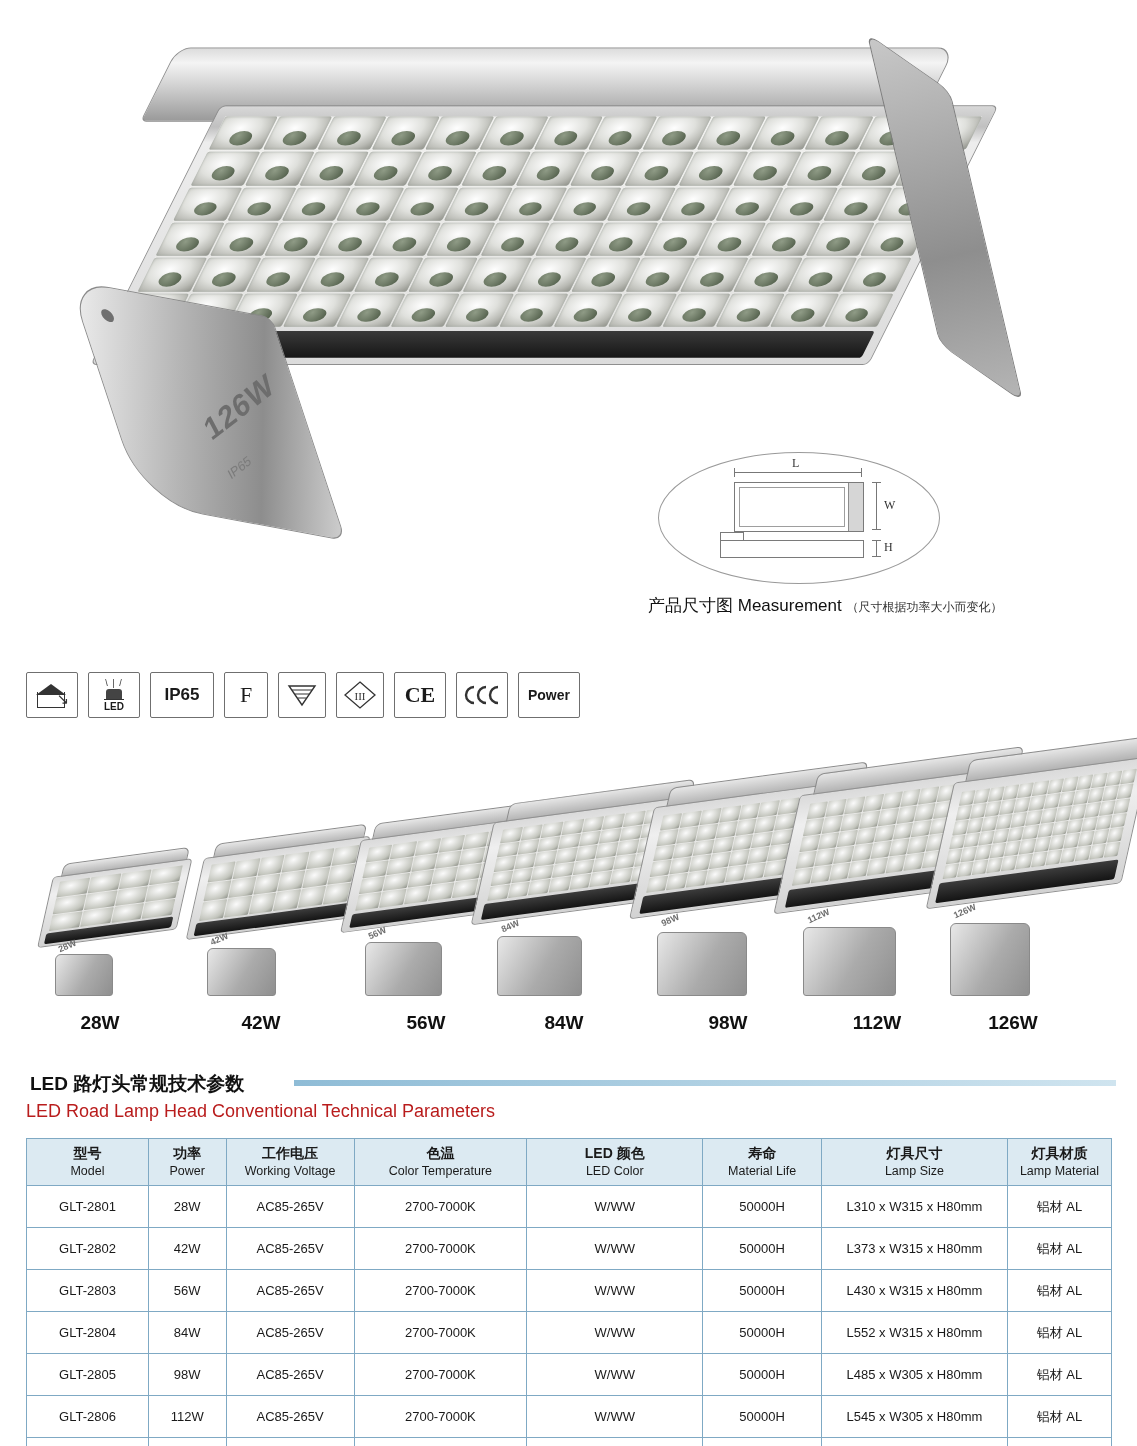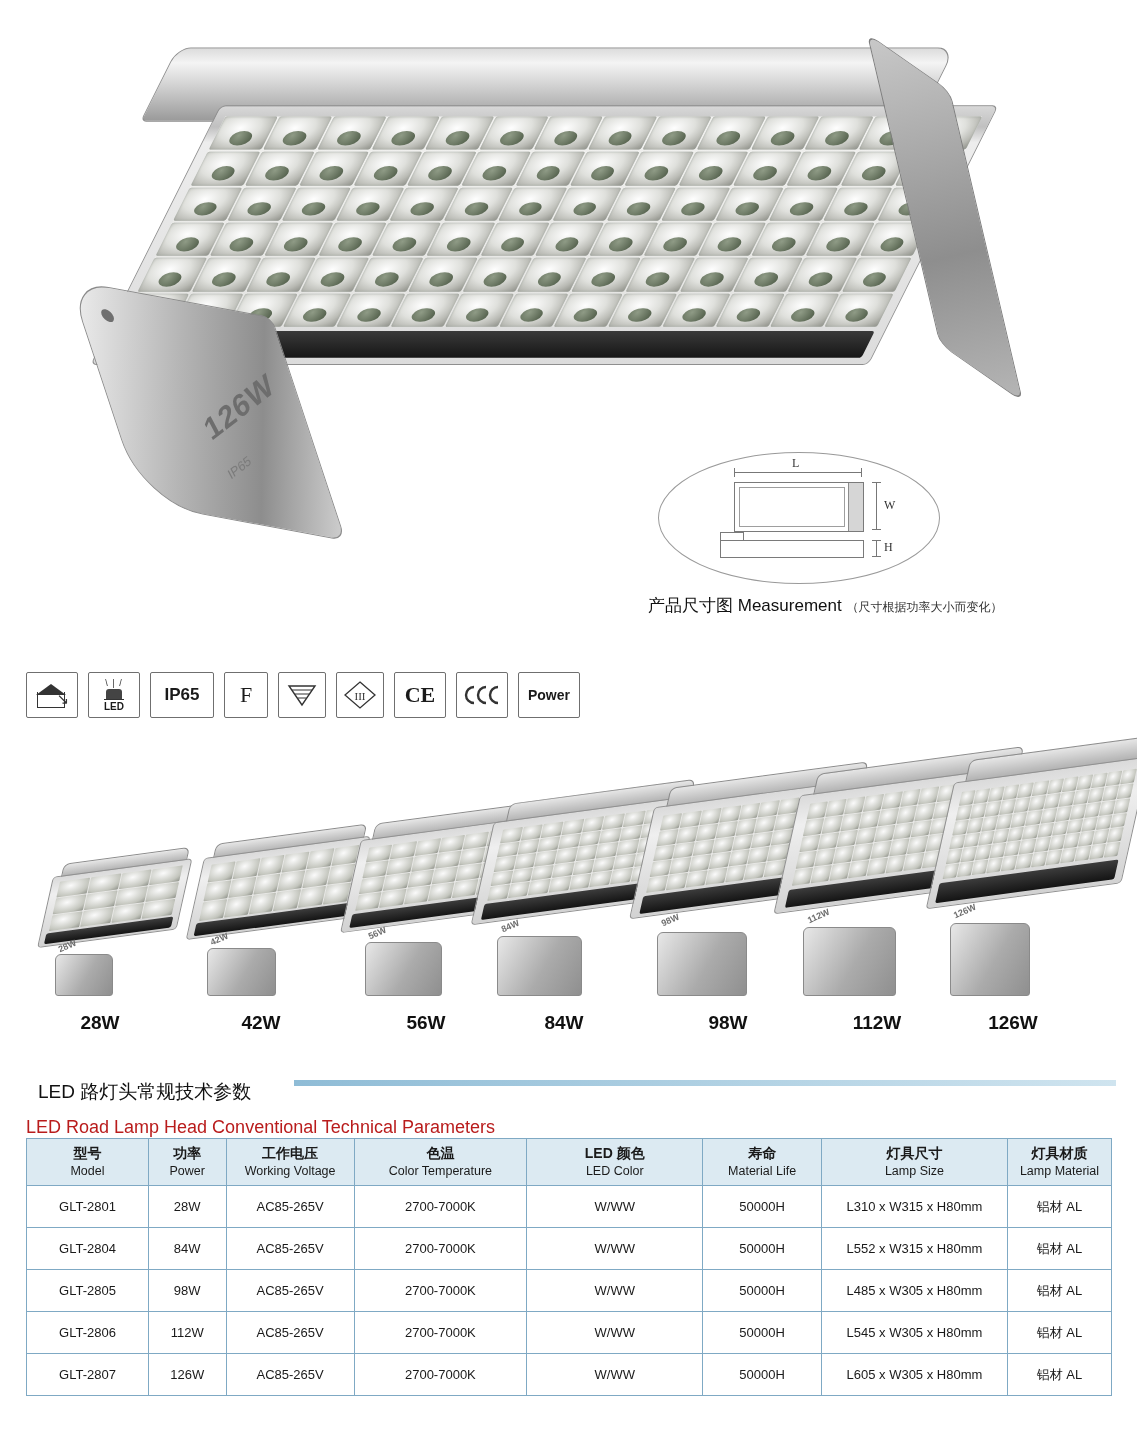--- a/index.html
+++ b/index.html
@@ -401,23 +401,23 @@
 
   
   .params-head {
     position: absolute;
     left: 26px;
     top: 1068px;
     width: 1090px;
   }
   .params-title-cn {
     font-size: 19px;
-    font-weight: normal;
+    font-weight: bold;
     color: #111;
-    margin: 12px;
+    margin: 4px;
     line-height: 1.25;
   }
   .params-rule {
     position: absolute;
     left: 268px;
     top: 12px;
     right: 0;
     height: 6px;
     background: linear-gradient(90deg,#8fbcd6,#cfe4ef);
   }
@@ -1092,20 +1092,40 @@
         <td class="c-model">GLT-2801</td>
         <td class="c-power">28W</td>
         <td class="c-volt">AC85-265V</td>
         <td class="c-temp">2700-7000K</td>
         <td class="c-color">W/WW</td>
         <td class="c-life">50000H</td>
         <td class="c-size">L310 x W315 x H80mm</td>
         <td class="c-mat">铝材 AL</td>
       </tr>
       <tr>
+        <td class="c-model">GLT-2802</td>
+        <td class="c-power">42W</td>
+        <td class="c-volt">AC85-265V</td>
+        <td class="c-temp">2700-7000K</td>
+        <td class="c-color">W/WW</td>
+        <td class="c-life">50000H</td>
+        <td class="c-size">L373 x W315 x H80mm</td>
+        <td class="c-mat">铝材 AL</td>
+      </tr>
+      <tr>
+        <td class="c-model">GLT-2803</td>
+        <td class="c-power">56W</td>
+        <td class="c-volt">AC85-265V</td>
+        <td class="c-temp">2700-7000K</td>
+        <td class="c-color">W/WW</td>
+        <td class="c-life">50000H</td>
+        <td class="c-size">L430 x W315 x H80mm</td>
+        <td class="c-mat">铝材 AL</td>
+      </tr>
+      <tr>
         <td class="c-model">GLT-2804</td>
         <td class="c-power">84W</td>
         <td class="c-volt">AC85-265V</td>
         <td class="c-temp">2700-7000K</td>
         <td class="c-color">W/WW</td>
         <td class="c-life">50000H</td>
         <td class="c-size">L552 x W315 x H80mm</td>
         <td class="c-mat">铝材 AL</td>
       </tr>
       <tr>

